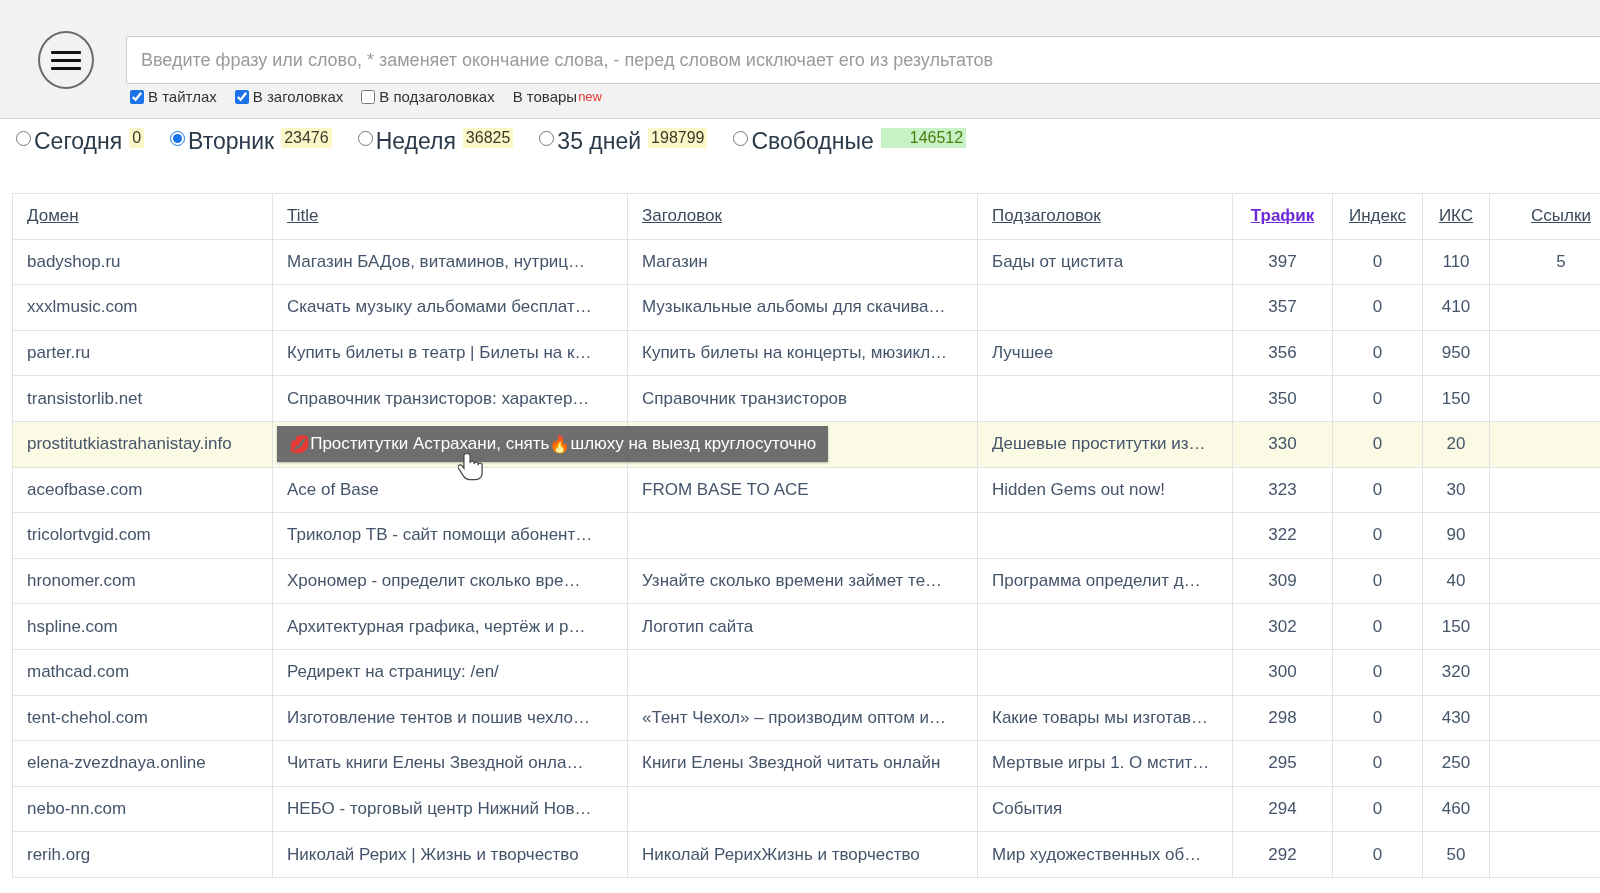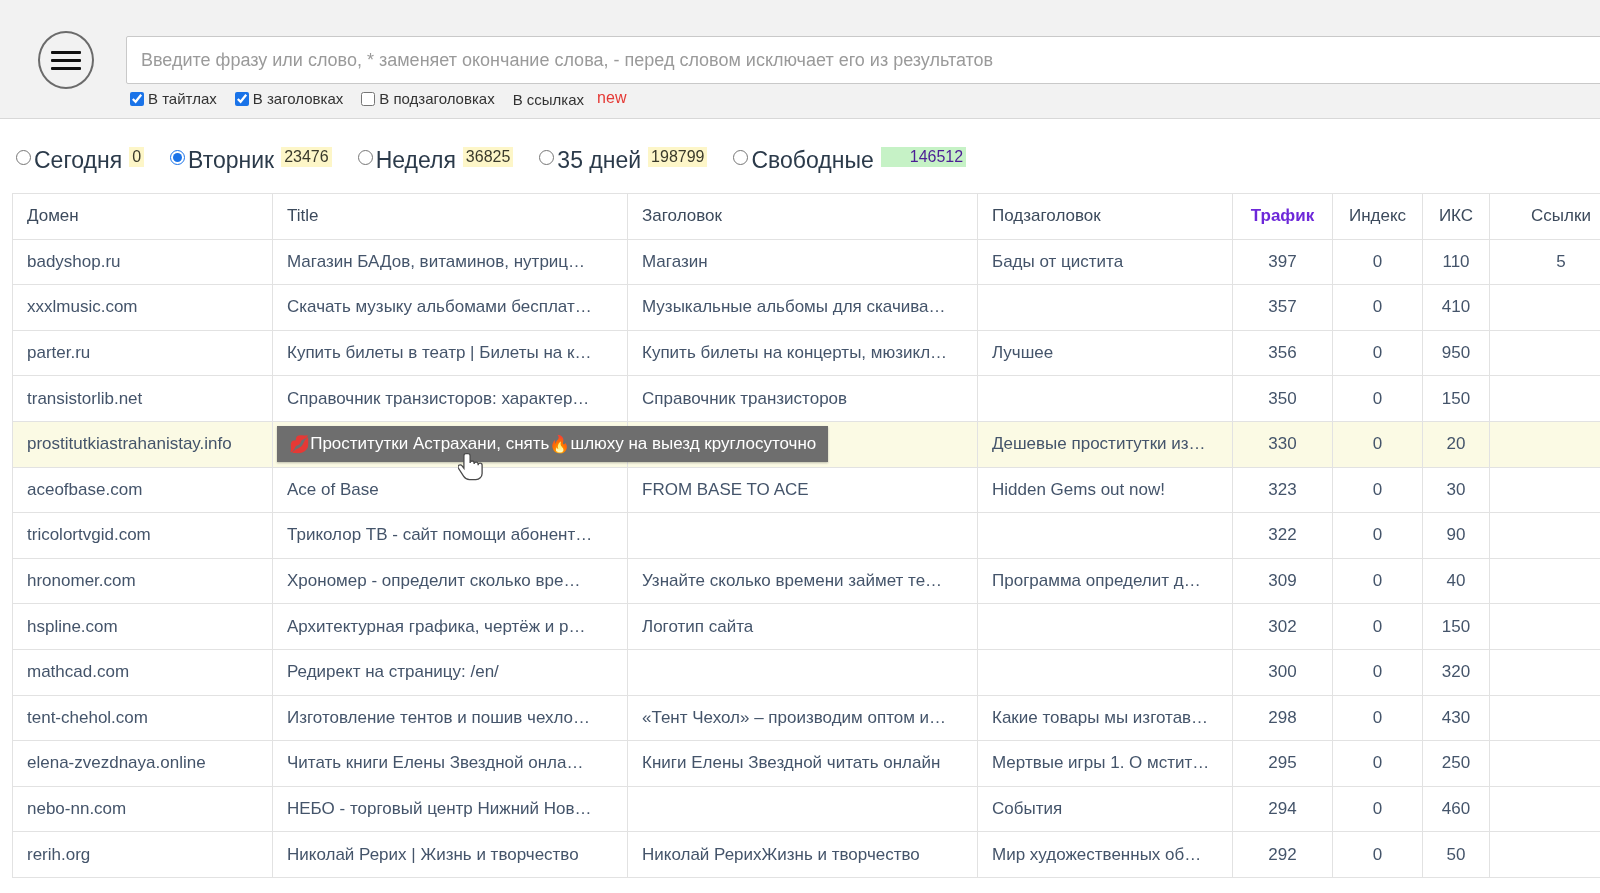--- a/index.html
+++ b/index.html
@@ -71,29 +71,29 @@
   }
   .opt input[type="checkbox"] {
     width: 14px; height: 14px;
     margin: 0 4px 0 0;
     accent-color: #1a73e8;
     cursor: pointer;
   }
   .opt .opt-label { line-height: 1; }
   .badge-new {
     color: #e53935;
-    font-size: 16px;
+    font-size: 13px;
     vertical-align: super;
-    margin-left: 13px;
+    margin-left: 1px;
   }
 
   
   #period-row {
     position: absolute;
-    left: 16px; top: 141px;
+    left: 16px; top: 122px;
     height: 40px;
     display: flex;
     align-items: center;
     font-size: 23px;
     color: #2b3a4a;
   }
   .period {
     display: inline-flex;
     align-items: baseline;
     margin-right: 26px;
@@ -111,21 +111,21 @@
   .period .p-label { line-height: 1; }
   .p-count {
     font-size: 16px;
     margin-left: 7px;
     padding: 1px 3px;
     line-height: 1.15;
     position: relative;
     top: -6px;
   }
   .c-yellow { background: #fdf6c8; color: #3a3a2b; }
-  .c-green  { background: #c6f2c6; color: #4c1d95; padding-left: 29px; }
+  .c-green  { background: #c6f2c6; color: #4d7c0f; padding-left: 29px; }
 
   
   #results-table {
     position: absolute;
     left: 12px; top: 193px;
     width: 1620px;
     border-collapse: collapse;
     table-layout: fixed;
     font-size: 17px;
     color: #44546a;
@@ -143,21 +143,21 @@
     border: 1px solid #e2e2e2;
     padding: 0 14px;
     height: 45.6px;
     text-align: left;
     font-weight: normal;
     overflow: hidden;
     white-space: nowrap;
     text-overflow: ellipsis;
     vertical-align: middle;
   }
-  #results-table thead th { color: #3c4a5c; }
+  #results-table thead th { color: #3c4a5c; text-decoration: underline; }
   #results-table thead th.bold { font-weight: bold; color: #6d28d9; }
   .num { text-align: center !important; }
   tr.highlight td { background: #fbfae4; margin-left: 11px; }
 
   
   #tooltip {
     position: absolute;
     left: 277px; top: 426px;
     height: 36px;
     background: #6e6e6e;
@@ -201,21 +201,21 @@
     </label>
     <label class="opt">
       <input type="checkbox" checked="" style="">
       <span class="opt-label">В заголовках</span>
     </label>
     <label class="opt">
       <input type="checkbox" style="">
       <span class="opt-label">В подзаголовках</span>
     </label>
     <label class="opt">
-      <span class="opt-label">В ссылках</span>
+      <span class="opt-label">В товары</span>
         <span class="badge-new">new</span>
     </label>
   </div>
 </div>
 
 <div id="period-row">
   <label class="period">
     <input type="radio" name="period" style="">
     <span class="p-label">Сегодня</span>
     <span class="p-count c-yellow">0</span>

